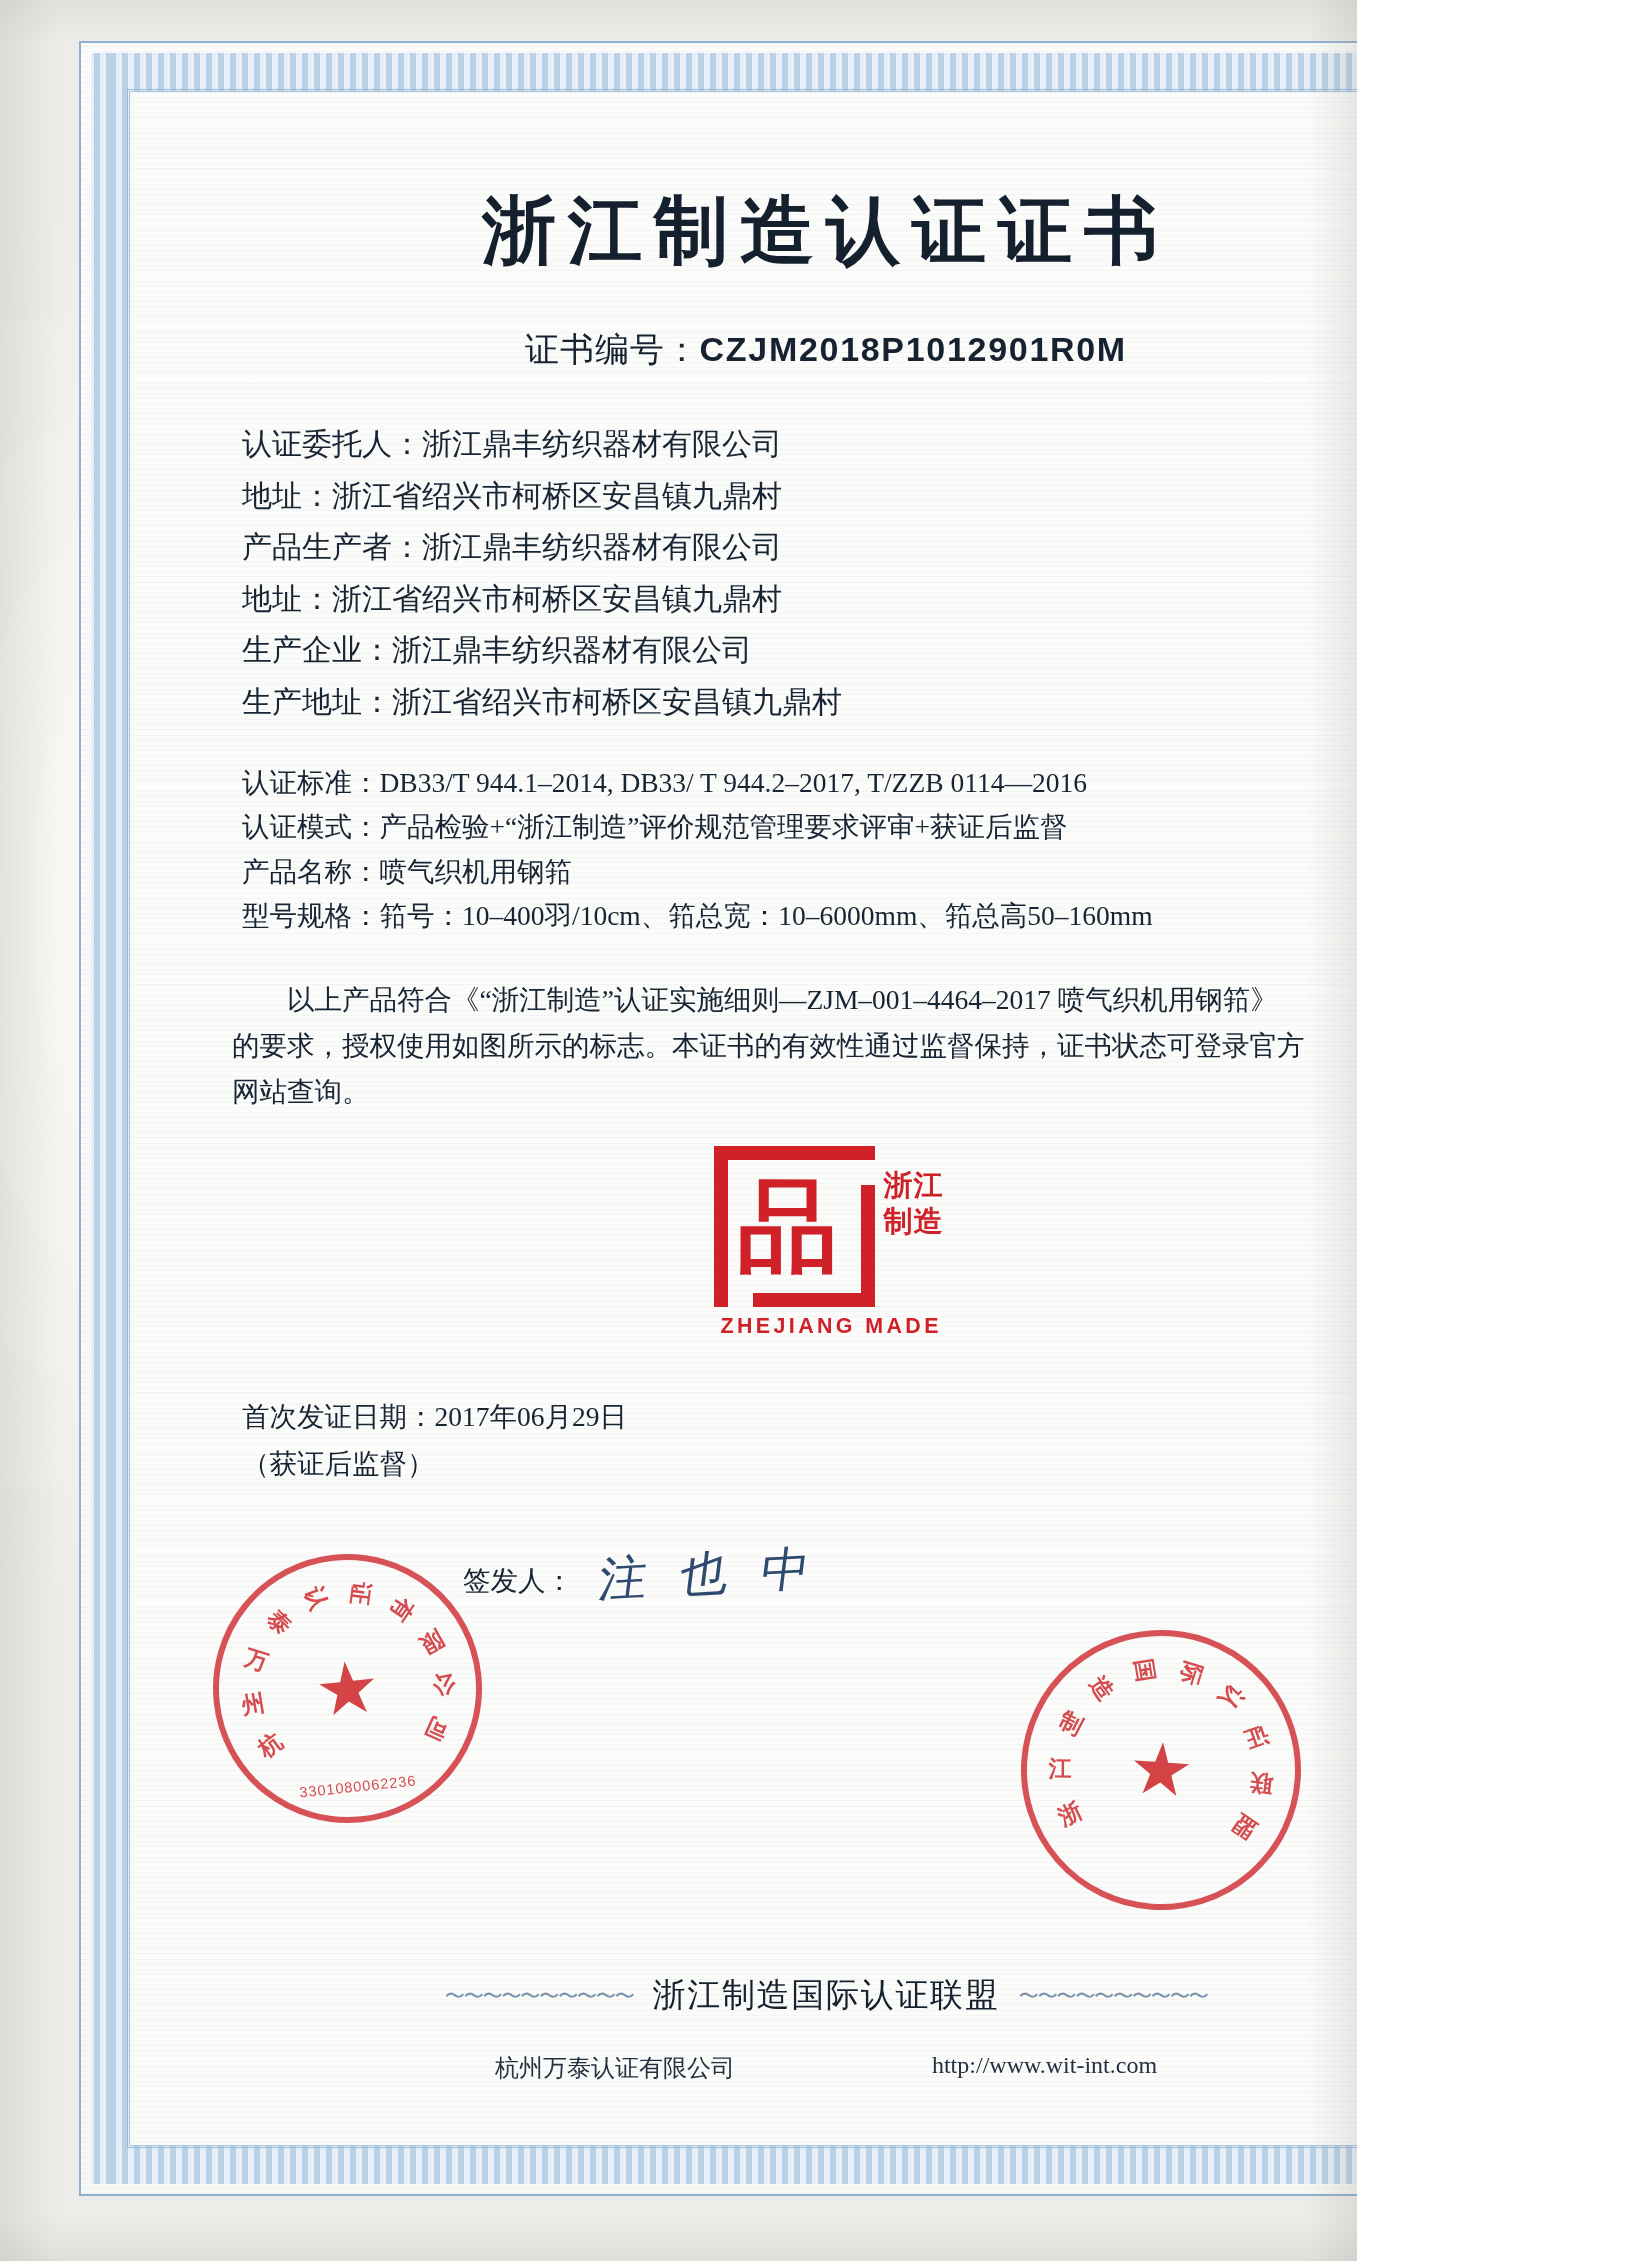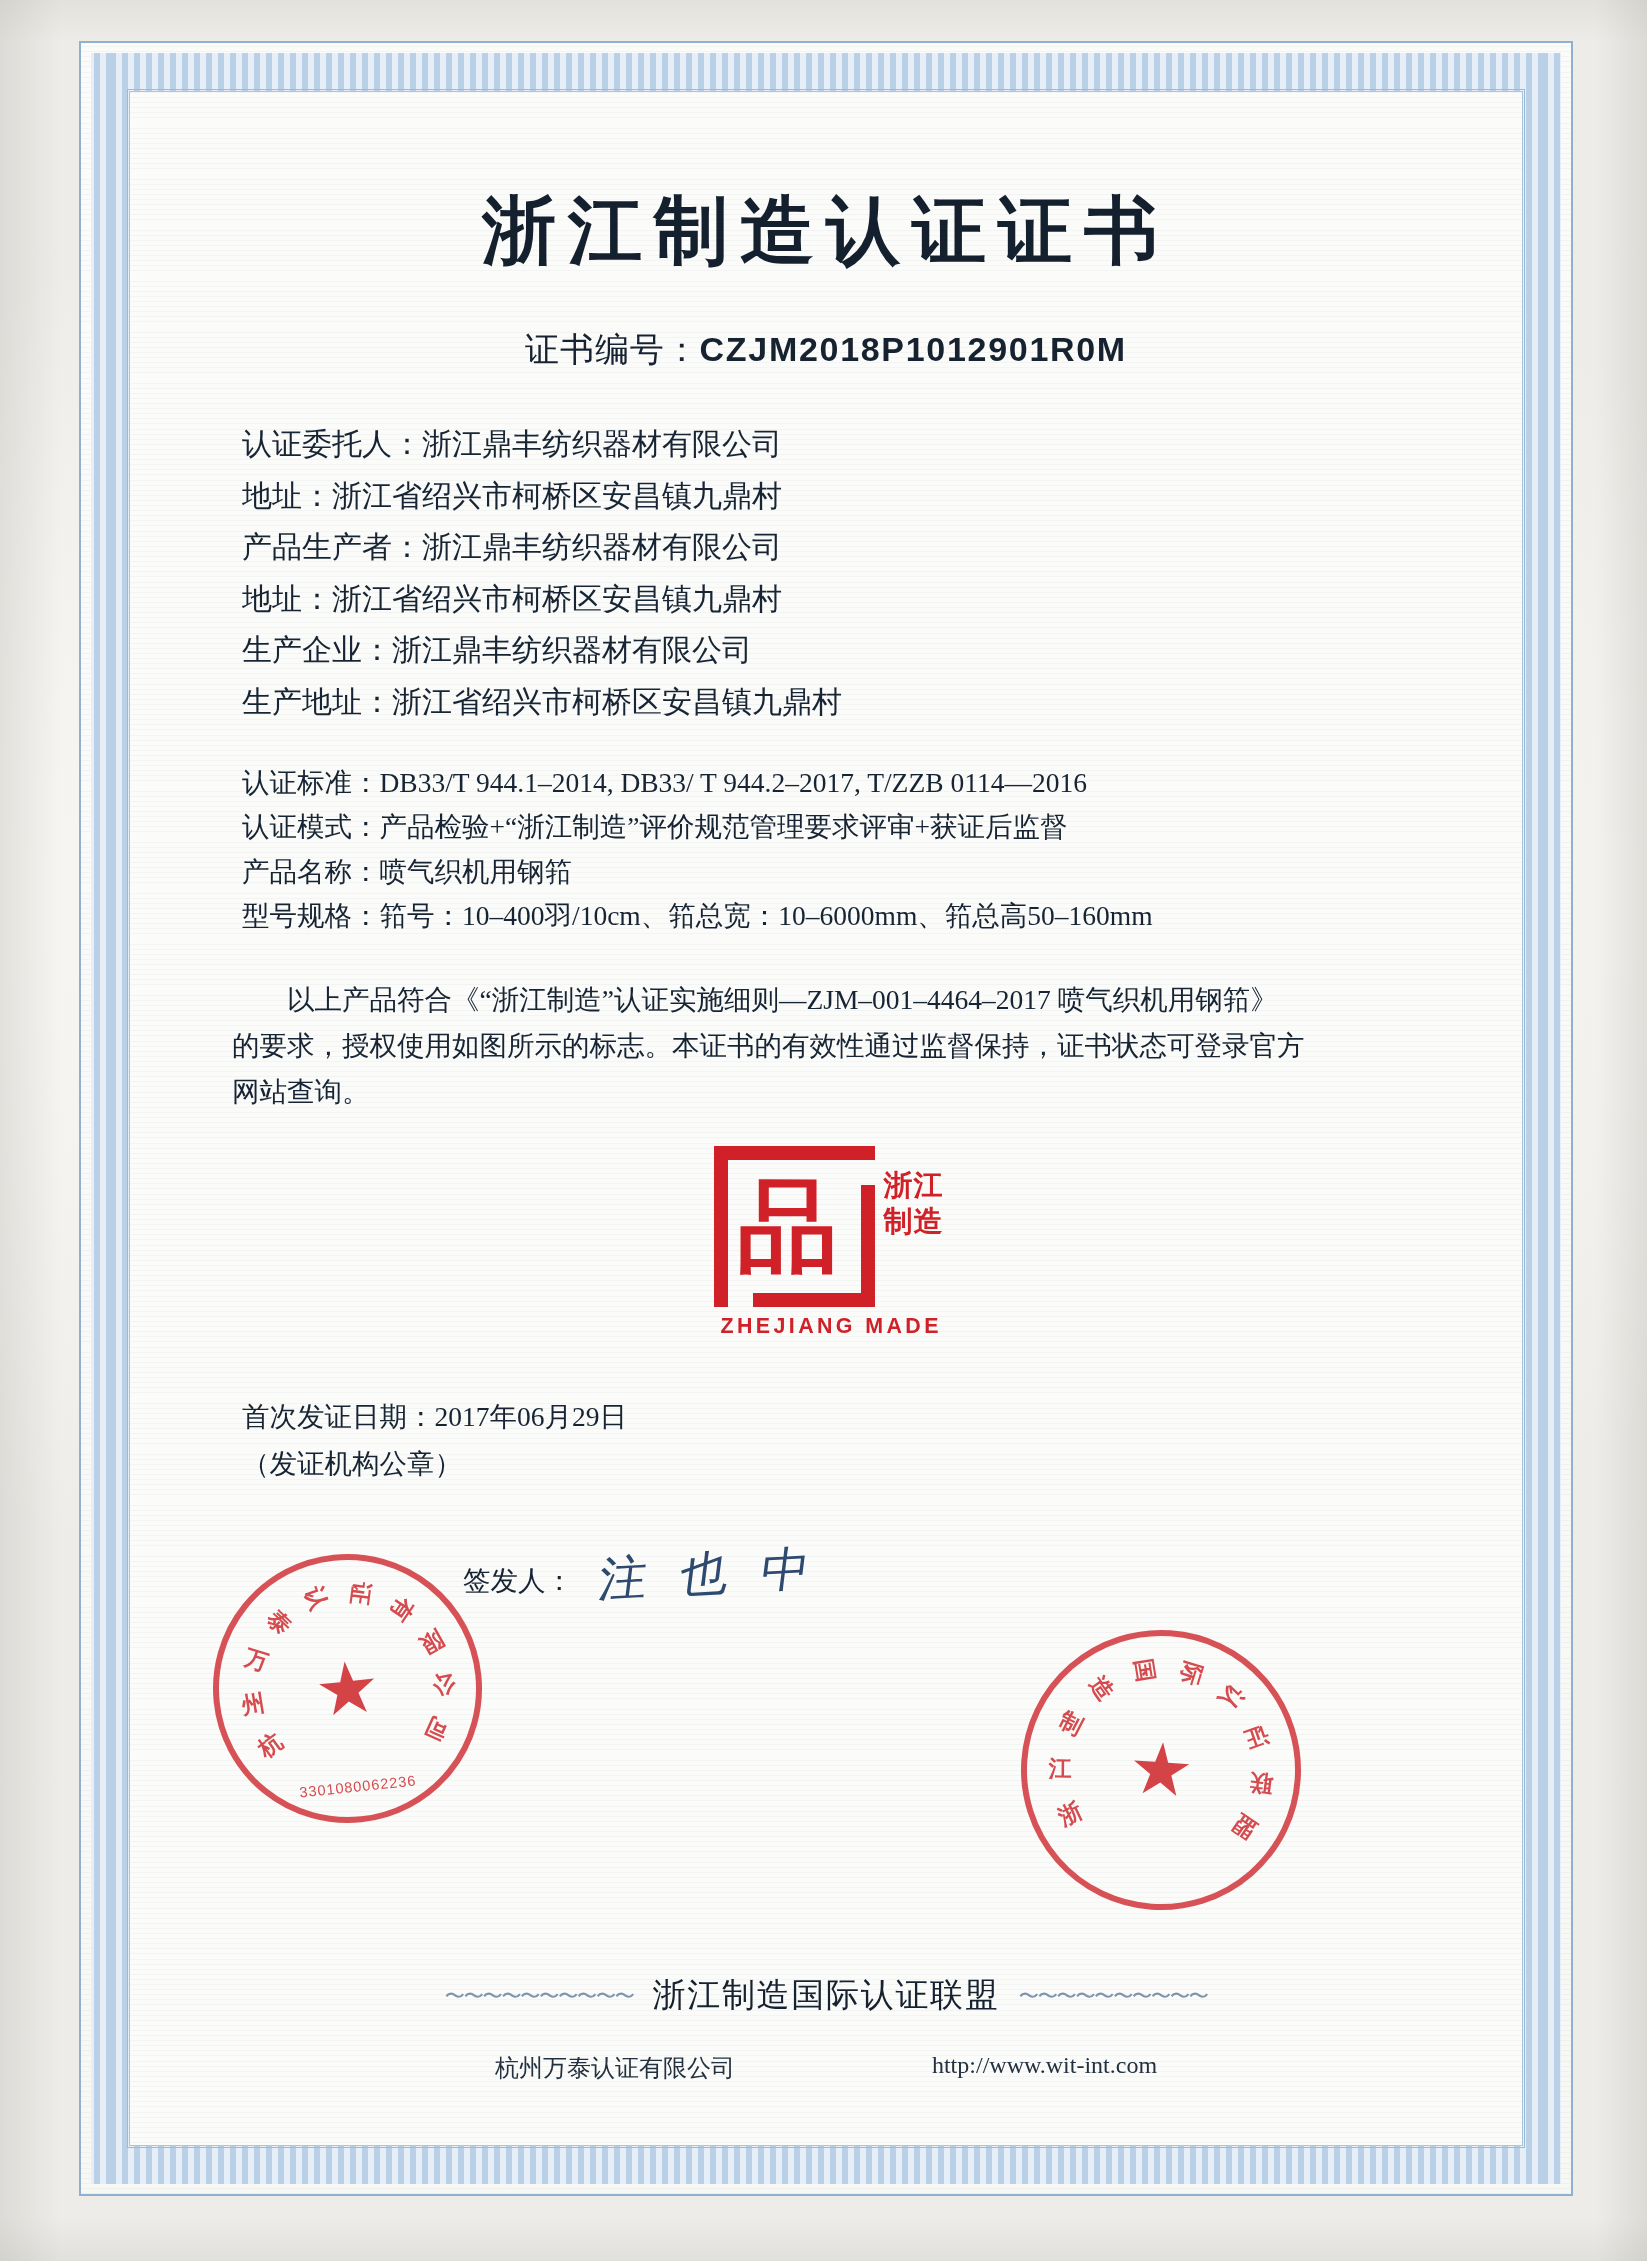--- a/index.html
+++ b/index.html
@@ -10,21 +10,21 @@
   body {
     width: 1647px;
     height: 2261px;
     font-family: "Liberation Serif", serif;
     overflow: hidden;
   }
 
   
   .scan {
     position: relative;
-    width: 1647px;
+    width: 1357px;
     height: 2261px;
     background:
       radial-gradient(ellipse 1201px 772px at 45% 40%, #fdfdfb 0%, #f6f5f1 55%, #edece8 100%);
     overflow: hidden;
   }
   .scan::after {
     
     content: "";
     position: absolute;
     inset: 0;
@@ -418,21 +418,21 @@
           </div>
           <div class="logo-en">ZHEJIANG MADE</div>
         </div>
       </div>
 
       <div class="dates">
         <div class="date-line">
           <span>首次发证日期：</span><span>2017年06月29日</span>
         </div>
         <div class="date-line">
-          <span>（发证机构公章）</span>
+          <span>（获证后监督）</span>
         </div>
       </div>
 
       <div class="signer">
         <span>签发人：</span>
         <span class="sig-script">注 也 中</span>
       </div>
 
       <div class="footer">
         <div class="footer-org">

